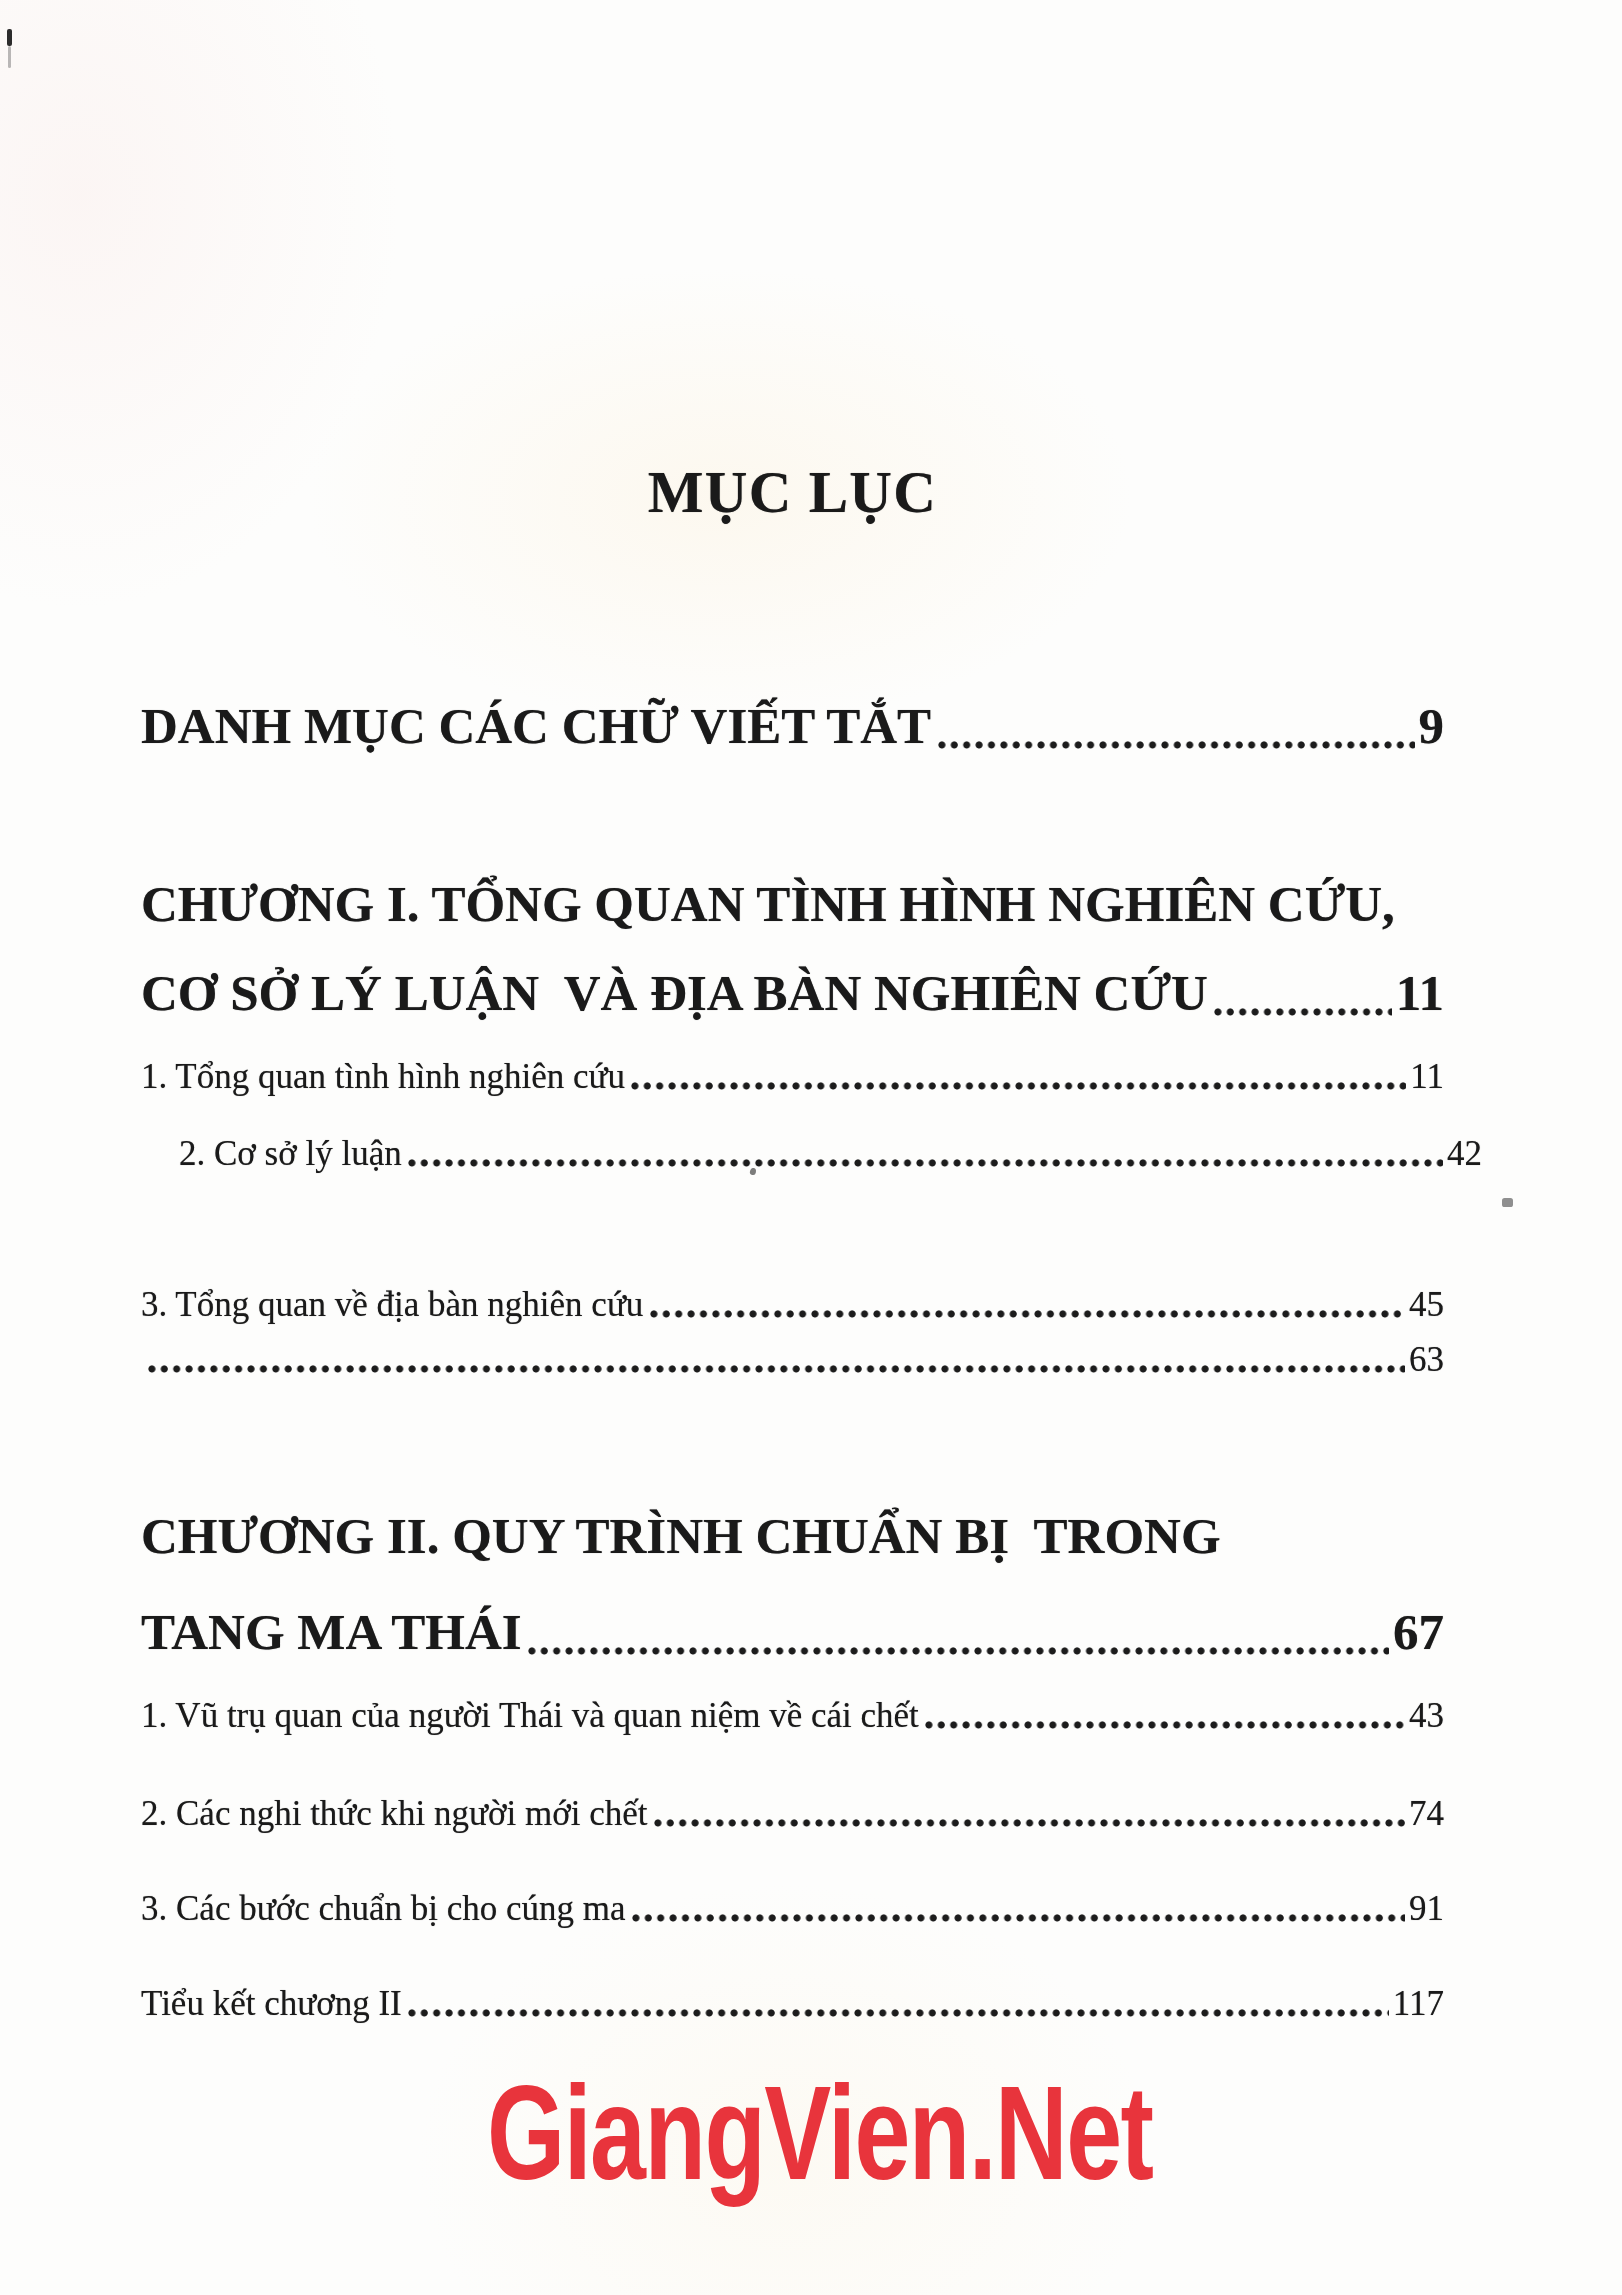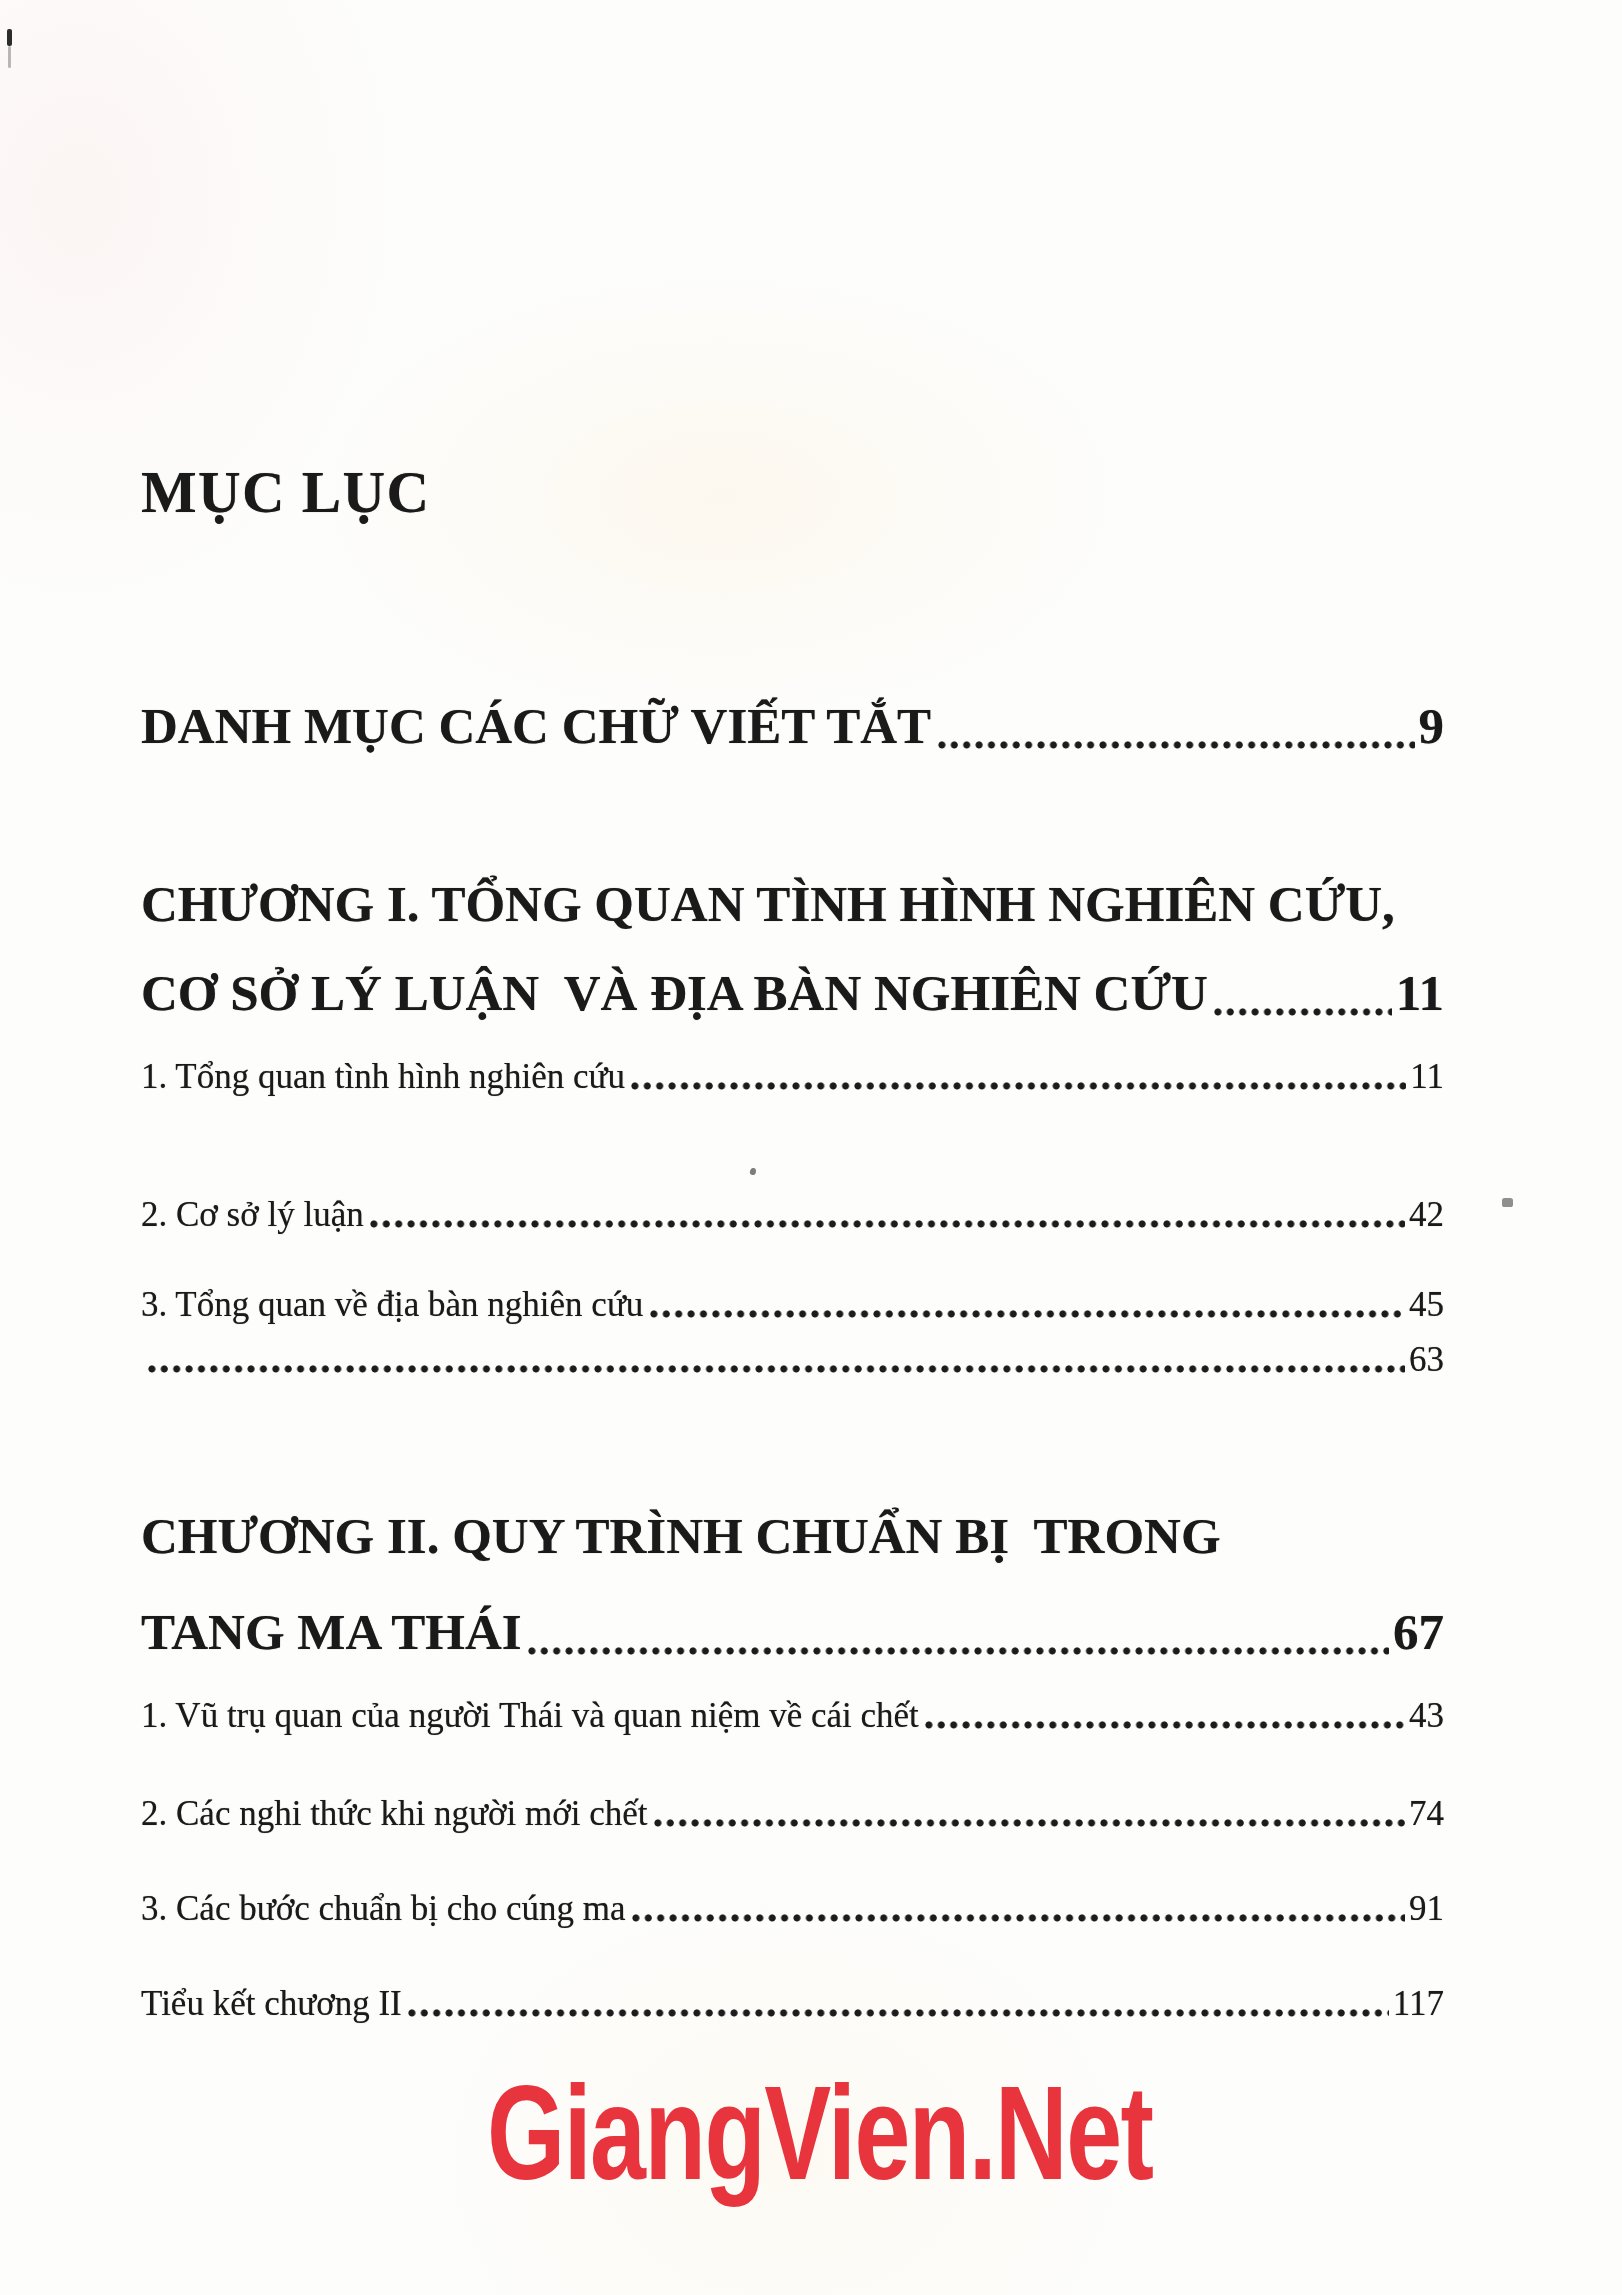--- a/index.html
+++ b/index.html
@@ -15,20 +15,21 @@
       #fdfdfc;
     overflow: hidden;
     font-family: "Liberation Serif", "DejaVu Serif", serif;
     color: #1a1a1a;
   }
   .ink { text-shadow: 0 0 0.8px rgba(10,10,10,0.55); }
   .page-title {
     position: absolute;
     left: 141px;
     width: 1303px;
+    text-align: center;
     font-size: 59px;
     font-weight: bold;
     letter-spacing: 1.3px;
     white-space: pre-wrap;
   }
   .toc-row {
     position: absolute;
     left: 141px;
     width: 1303px;
     display: flex;
@@ -93,21 +94,21 @@
     <span class="toc-label ink">CƠ SỞ LÝ LUẬN  VÀ ĐỊA BÀN NGHIÊN CỨU</span>
     <span class="dots"></span>
     <span class="page-num ink">11</span>
   </div>
 
   <div class="toc-row" style="top: 1055px;">
     <span class="toc-label ink">1. Tổng quan tình hình nghiên cứu</span>
     <span class="dots"></span>
     <span class="page-num ink">11</span>
   </div>
-  <div class="toc-row" style="top: 1193px;">
+  <div class="toc-row" style="top: 1132px; margin-left: 38px;">
     <span class="toc-label ink">2. Cơ sở lý luận</span>
     <span class="dots"></span>
     <span class="page-num ink">42</span>
   </div>
   <div class="toc-row" style="top: 1244px; margin-top: 39px;">
     <span class="toc-label ink">3. Tổng quan về địa bàn nghiên cứu</span>
     <span class="dots"></span>
     <span class="page-num ink">45</span>
   </div>
   <div class="toc-row" style="top: 1338px;">

